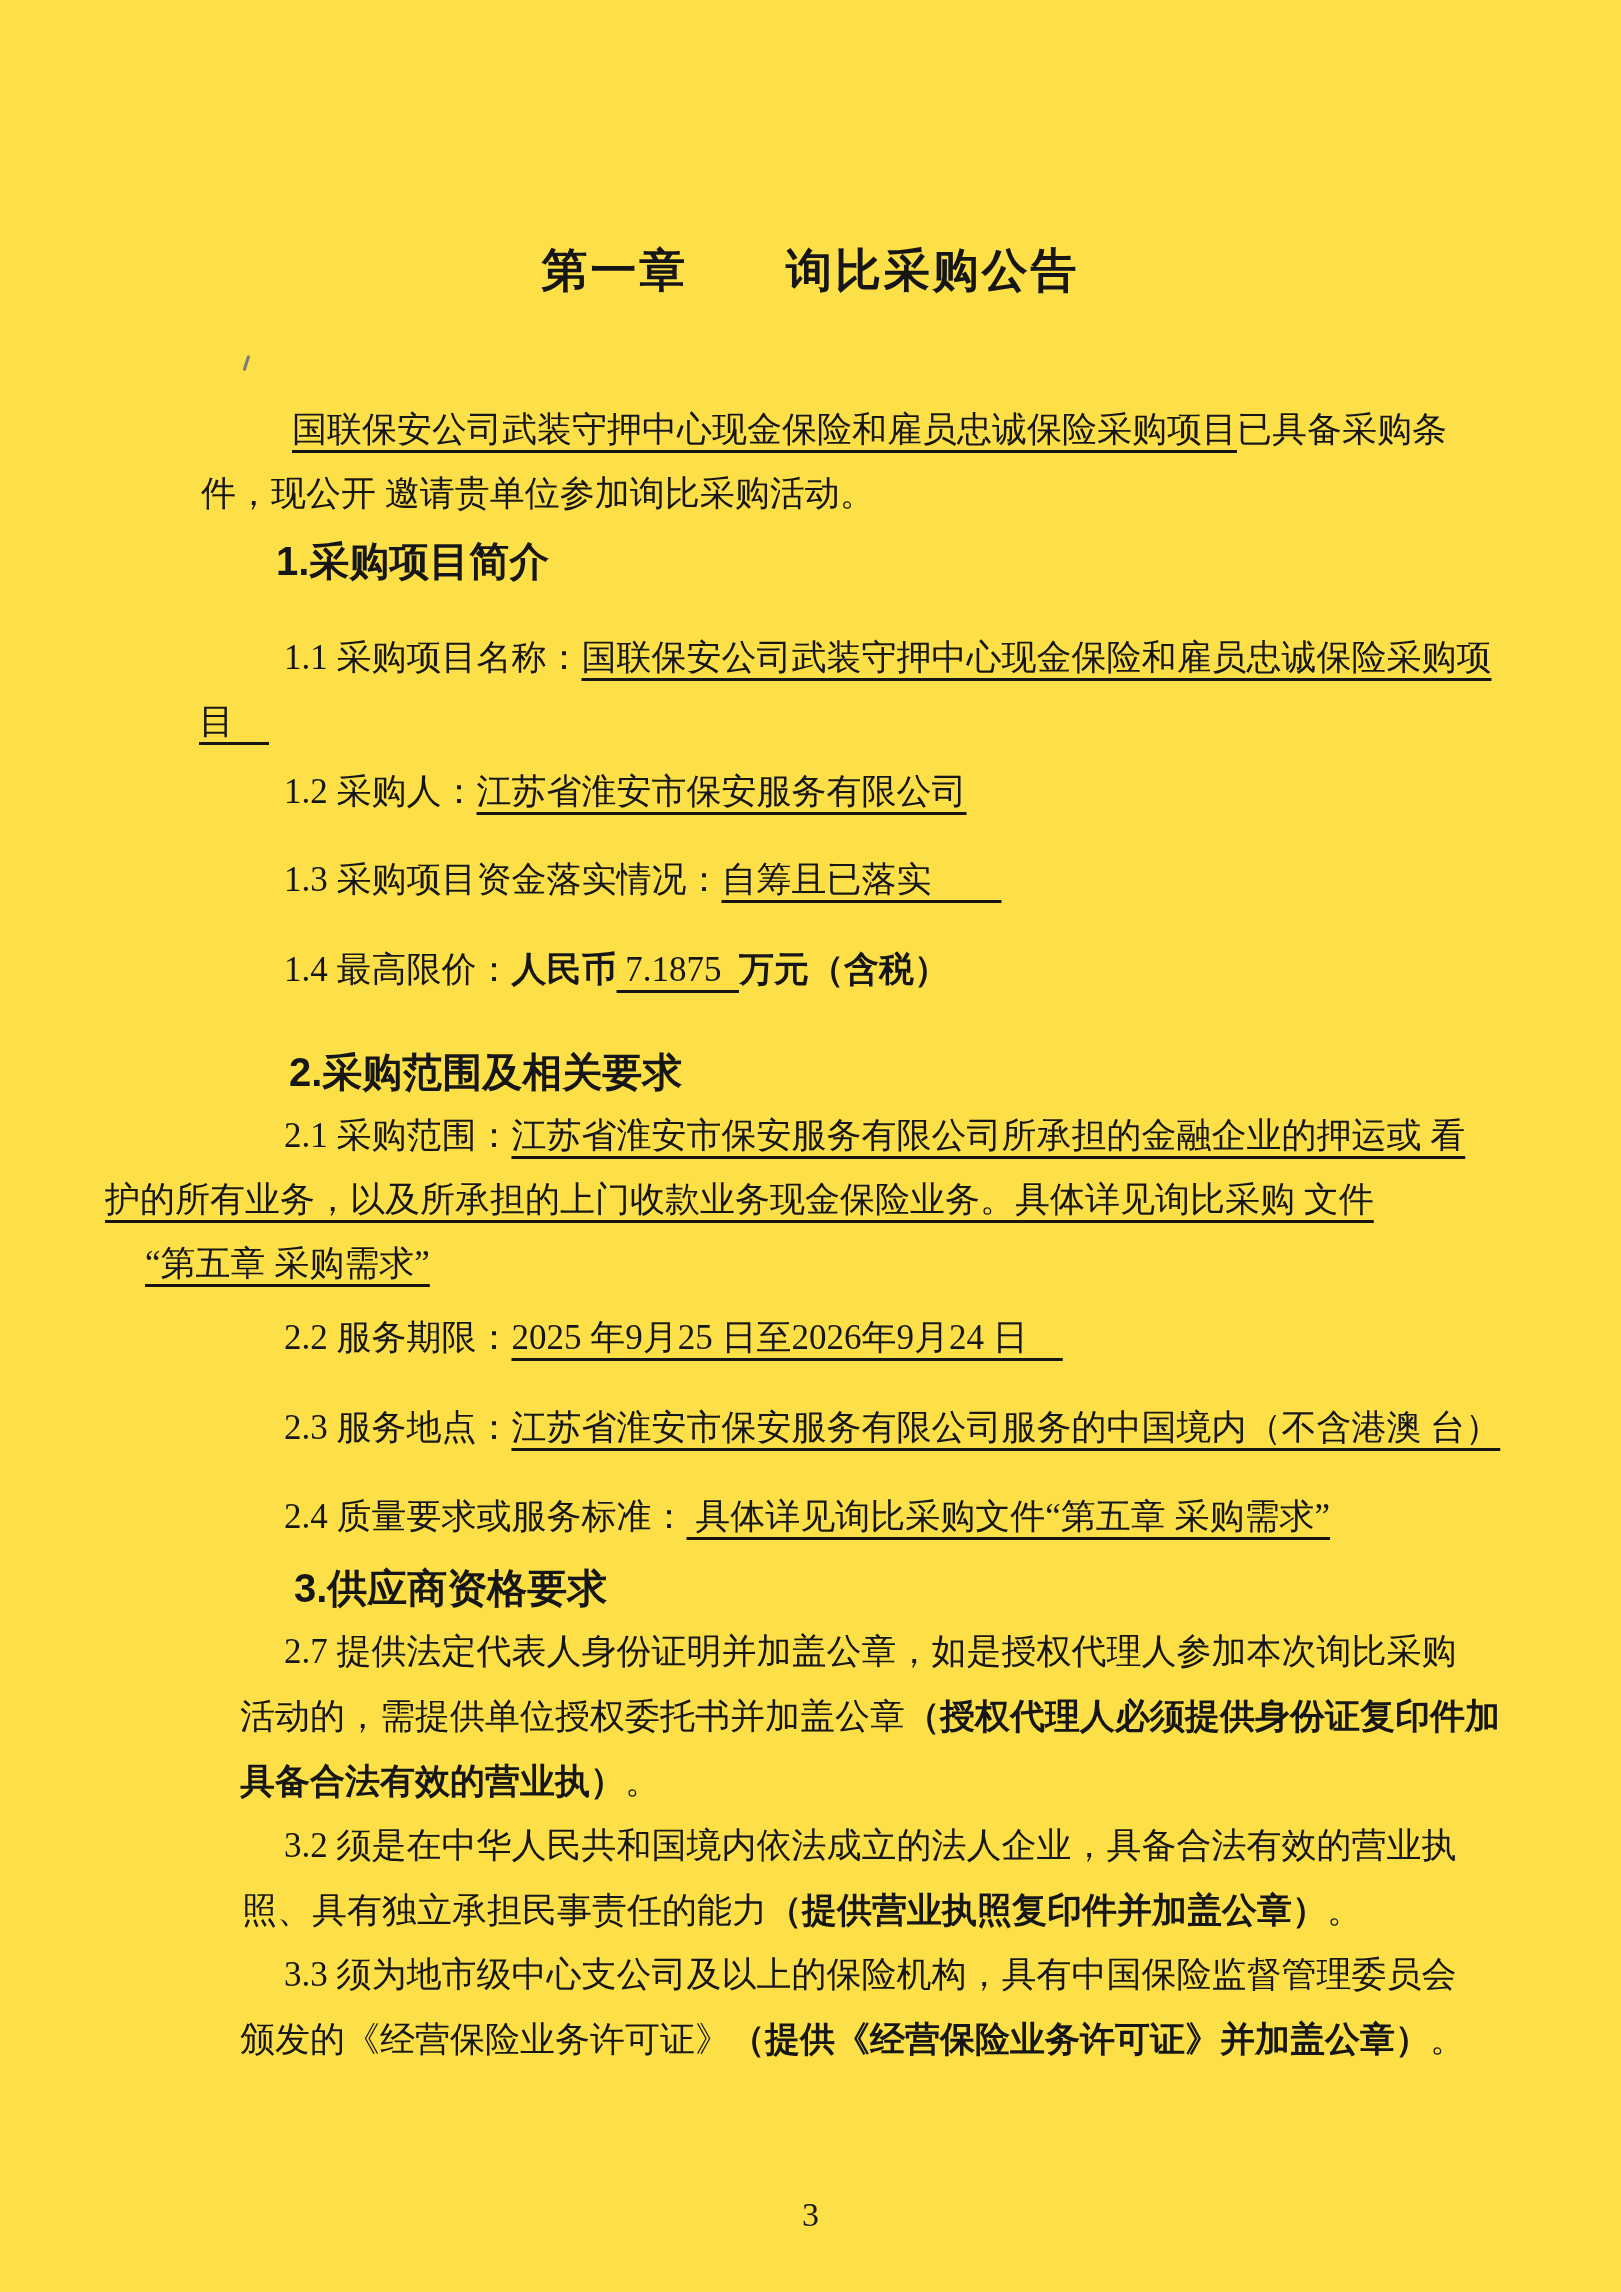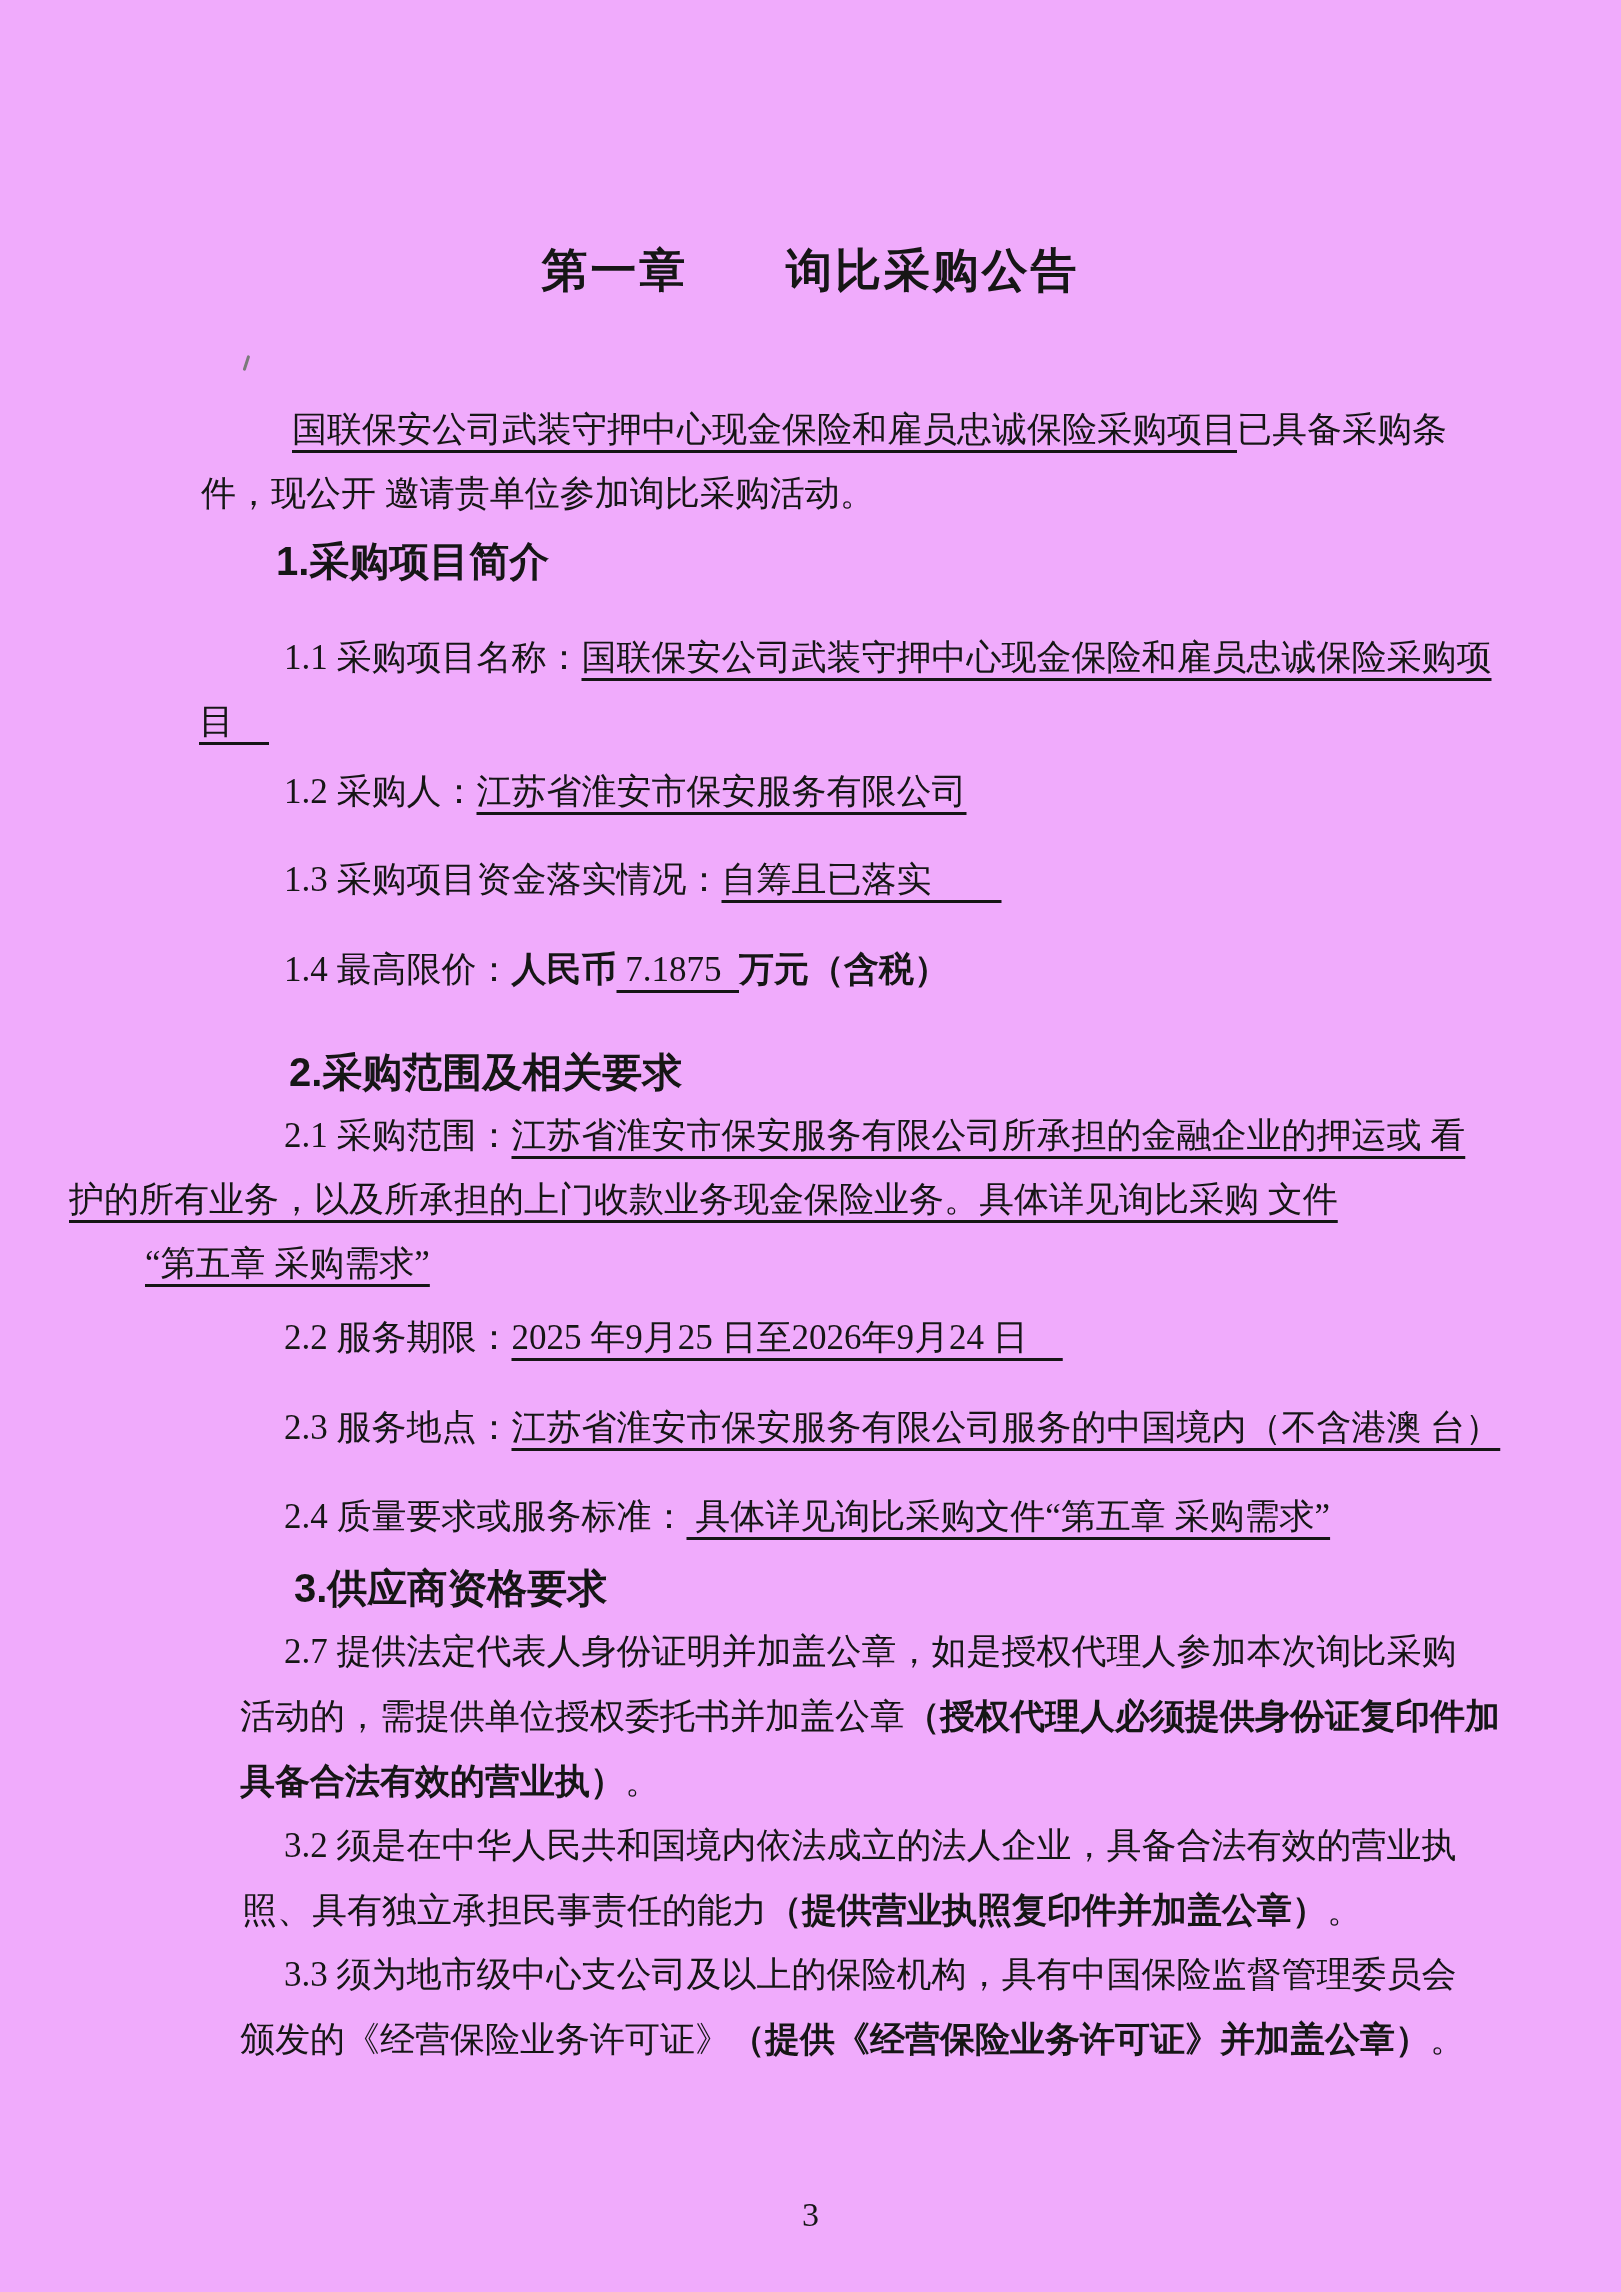--- a/index.html
+++ b/index.html
@@ -1,21 +1,21 @@
 <!DOCTYPE html>
 <html><head>
 <meta charset="utf-8">
 <style>
   html, body { margin: 0; padding: 0; background: #e8e8e8; }
   .page {
     position: relative;
     width: 1621px;
     height: 2293px;
     margin: 0 auto;
-    background: #f0abfc;
+    background: #fde047;
     color: #161616;
     font-family: "Liberation Serif", "DejaVu Serif", serif;
     font-size: 35px;
     overflow: hidden;
   }
   .doc-title {
     margin-top: 239px;
     text-align: center;
     font-family: "Liberation Sans", "DejaVu Sans", sans-serif;
     font-weight: 700;
@@ -33,21 +33,21 @@
   .b {
     font-family: "Liberation Sans", "DejaVu Sans", sans-serif;
     font-weight: 700;
   }
   .u {
     text-decoration: underline;
     text-decoration-thickness: 2.5px;
     text-underline-offset: 8.8px;
   }
   
-  .pl140 { padding-left: 69px; }
+  .pl140 { padding-left: 105px; }
   .pl148 { padding-left: 145px; }
   .pl203 { padding-left: 199px; }
   .pl205 { padding-left: 201px; }
   .pl245 { padding-left: 240px; }
   .pl247 { padding-left: 242px; }
   .pl282 { padding-left: 276px; }
   .pl290 { padding-left: 284px; }
   .pl295 { padding-left: 289px; }
   .pl298 { padding-left: 292px; }
   .pl300 { padding-left: 294px; }

